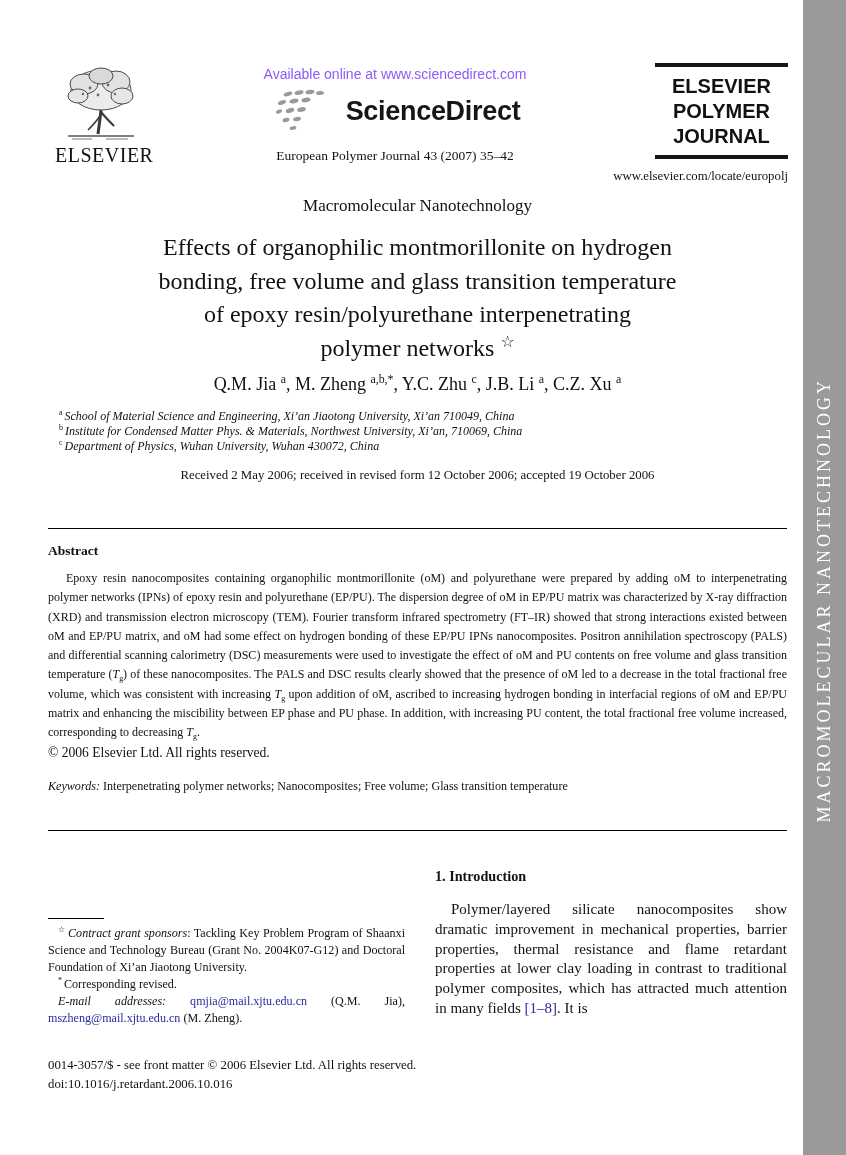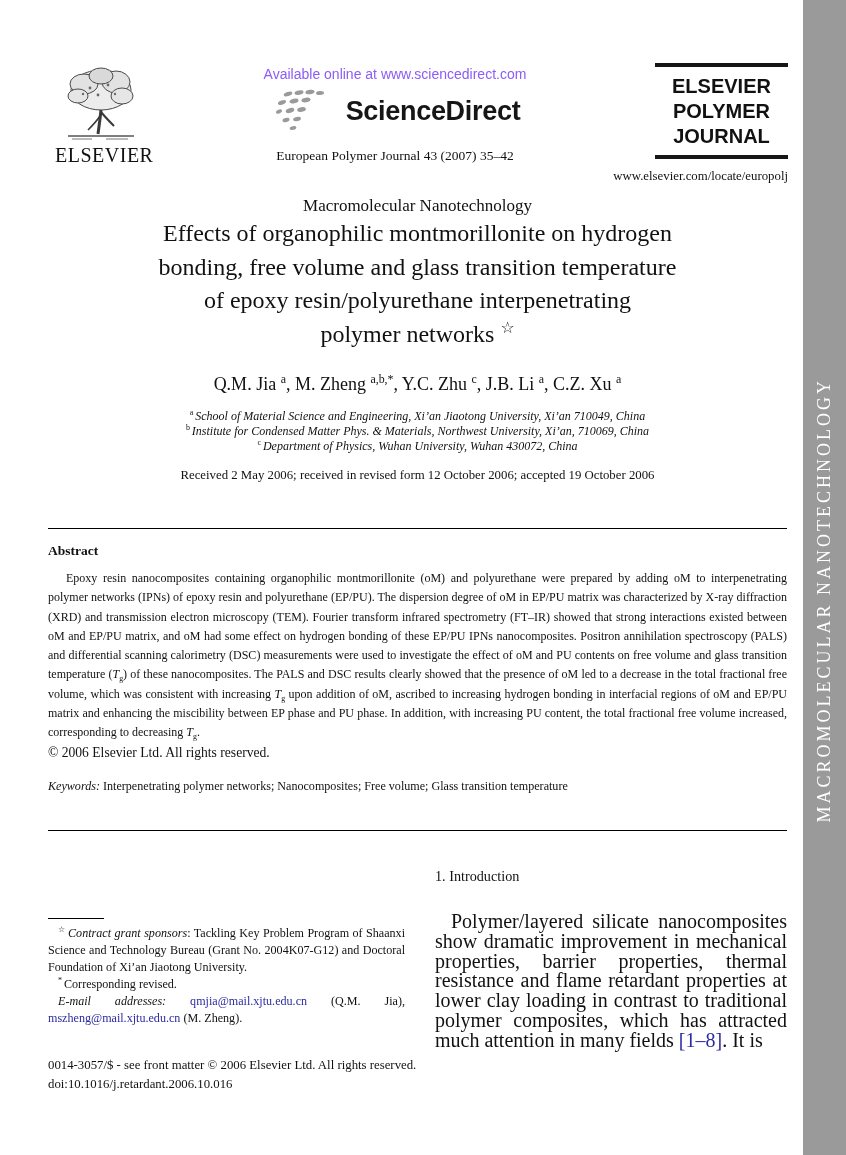--- a/index.html
+++ b/index.html
@@ -43,43 +43,43 @@
   .sd-word{font-family:"Liberation Sans", sans-serif;font-weight:700;font-size:27px;letter-spacing:-.3px;color:#161616;}
   .citation{font-size:13.5px;margin-top:15px;}
   .journal-box{position:absolute;left:655px;top:63px;width:133px;text-align:center;}
   .dr{height:4px;}
   .dr-top{border-top:3px solid #161616;border-bottom:1px solid #161616;}
   .dr-bottom{border-top:1px solid #161616;border-bottom:3px solid #161616;}
   .jname{font-family:"Liberation Sans", sans-serif;font-weight:700;font-size:20px;line-height:25px;letter-spacing:0;color:#111;padding:7px 0 6px 0;}
   .journal-url{position:absolute;left:553px;top:169px;width:235px;text-align:right;font-size:12.8px;}
   
   .banner{position:absolute;left:48px;top:196px;width:739px;text-align:center;font-size:17px;}
-  .title{position:absolute;left:48px;top:217px;width:739px;text-align:center;font-size:24px;line-height:33.5px;}
+  .title{position:absolute;left:48px;top:231px;width:739px;text-align:center;font-size:24px;line-height:33.5px;}
   .authors{position:absolute;left:48px;top:374px;width:739px;text-align:center;font-size:18px;}
-  .affils{position:absolute;left:48px;top:409px;width:739px;text-align:center;font-size:12px;line-height:15px;font-style:normal;}
+  .affils{position:absolute;left:59px;top:409px;width:739px;font-size:12px;line-height:15px;font-style:normal;}
   .affil-line .seg-i{font-style:italic;}
   .received{position:absolute;left:48px;top:468px;width:739px;text-align:center;font-size:12.8px;}
   .rule{position:absolute;left:48px;width:739px;border-top:1.5px solid #000;}
   .rule-1{top:528px;}
   .rule-2{top:830px;}
   
   .abstract-sec{position:absolute;left:48px;top:543px;width:739px;}
   .abs-head{font-size:13.5px;font-weight:700;}
   .abs-body{margin-top:10px;font-size:12px;line-height:19.3px;text-align:justify;text-indent:18px;}
   .abs-copy{font-size:13.6px;line-height:19.3px;}
   .keywords{margin-top:17px;font-size:12.1px;}
   
   .cols{position:absolute;left:48px;top:862px;width:739px;display:flex;gap:30px;}
   .col-left{width:357px;}
   .col-right{width:352px;}
   .fn-block{margin-top:56px;}
   .fn-rule{width:56px;border-top:1.3px solid #000;margin-bottom:6px;}
   .fn{font-size:12.1px;line-height:17px;text-align:justify;text-indent:10px;}
-  .intro-head{font-size:14.2px;font-weight:400;margin-top:6px;}
-  .intro-para{margin-top:27px;font-size:20px;line-height:19.8px;text-align:justify;text-indent:16px;}
+  .intro-head{font-size:14.2px;font-weight:700;margin-top:6px;}
+  .intro-para{margin-top:15px;font-size:15px;line-height:19.8px;text-align:justify;text-indent:16px;}
   
   .footer{position:absolute;left:48px;top:1036px;width:600px;font-size:12.8px;line-height:18.5px;margin-top:20px;}
   
   .seg-sup{vertical-align:super;font-size:.66em;line-height:0;}
   .seg-sub{vertical-align:sub;font-size:.66em;line-height:0;}
   .seg-i{font-style:italic;}
   .seg-link{color:var(--link);}
 </style>
 </head>
 <body>

